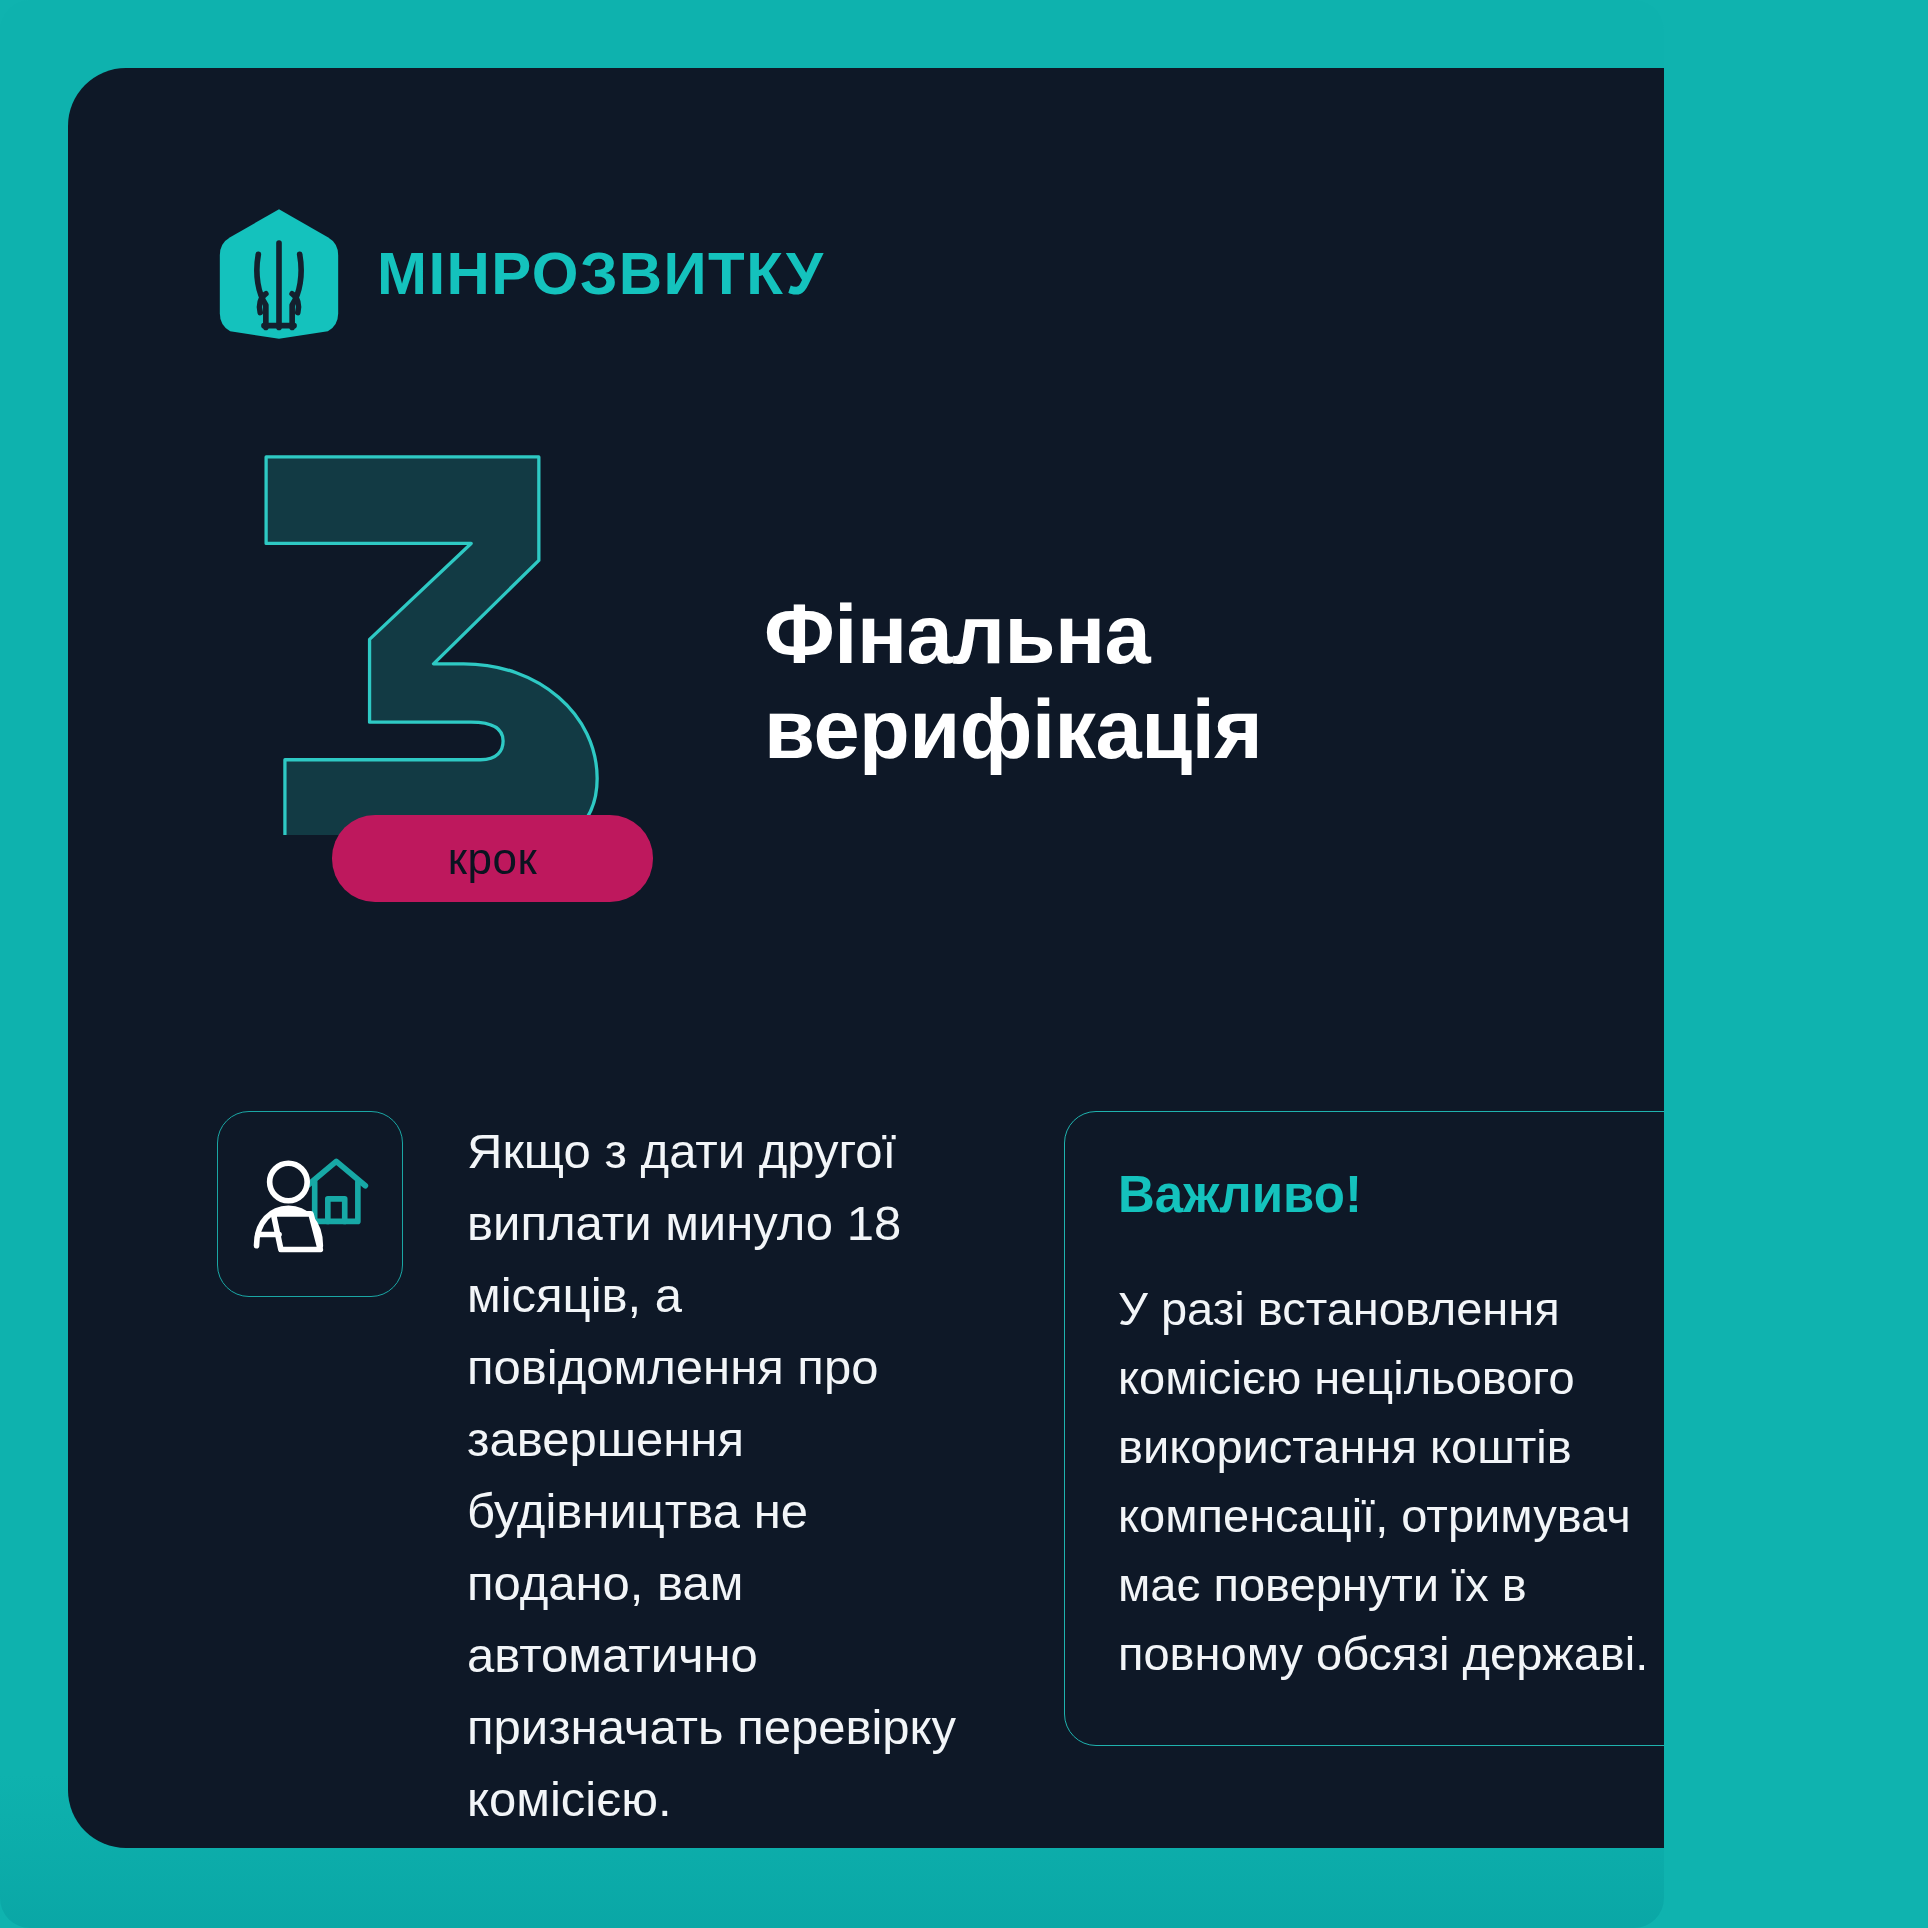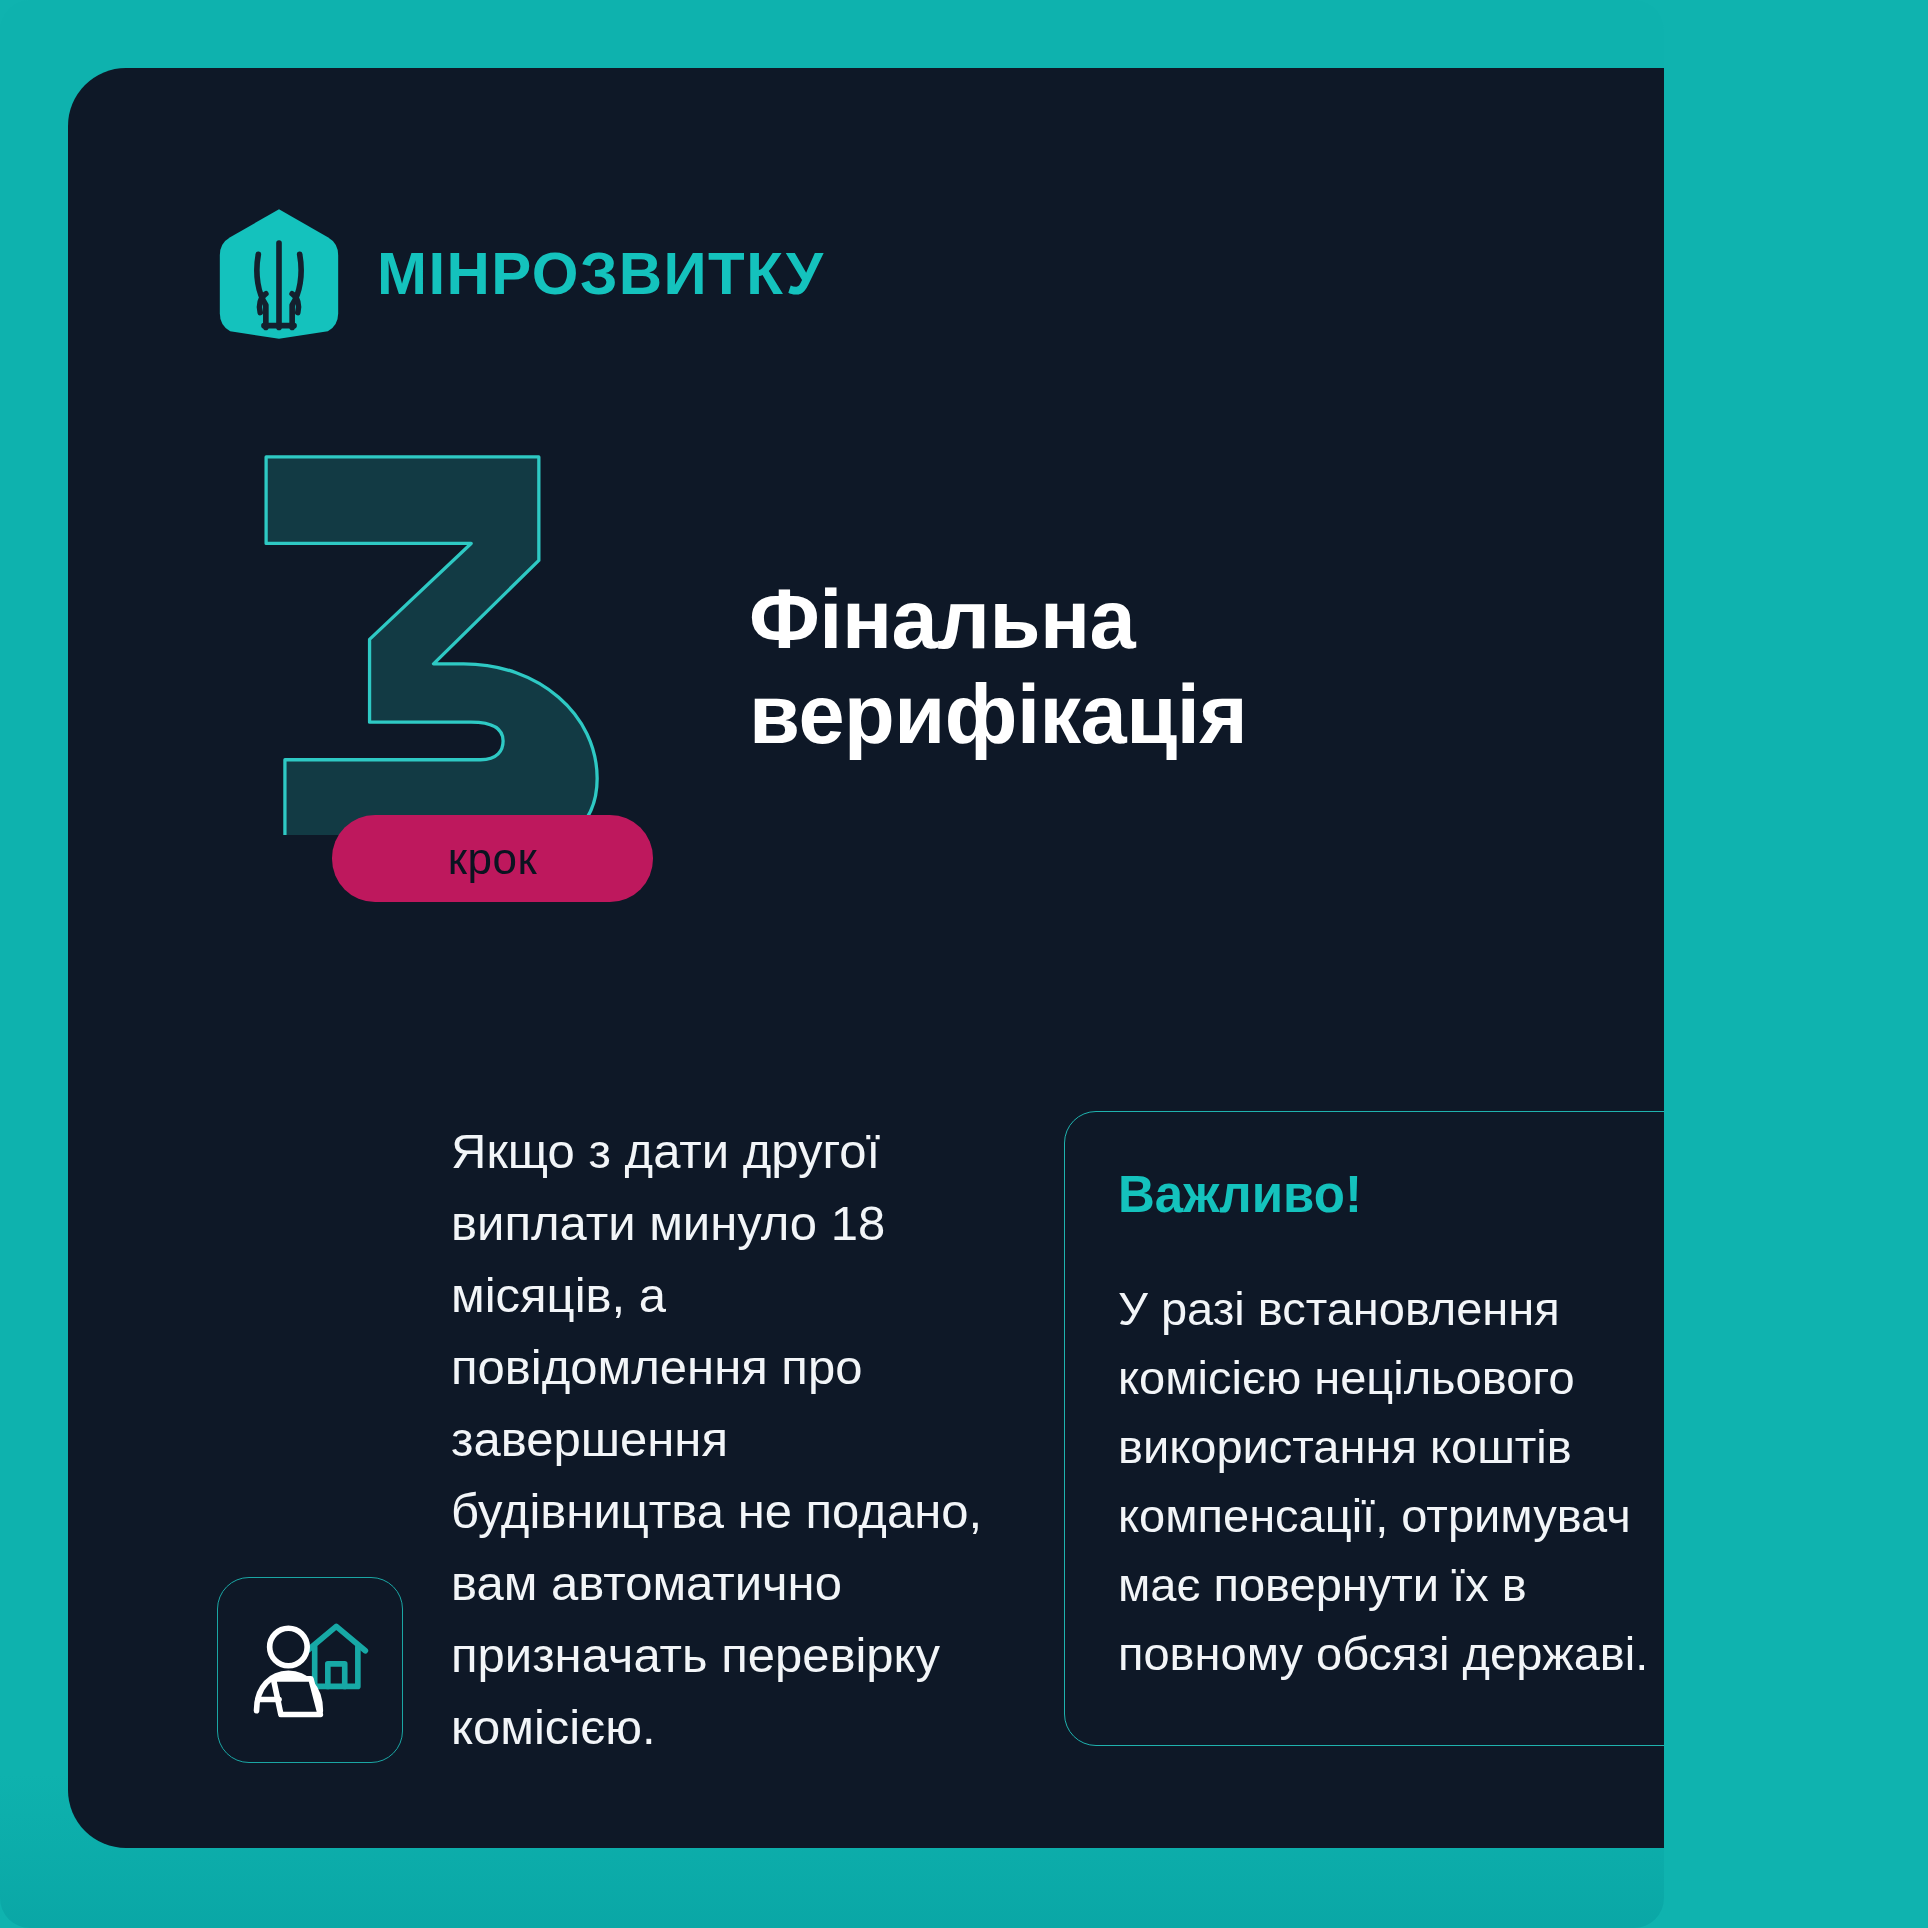--- a/index.html
+++ b/index.html
@@ -98,21 +98,21 @@
     left: 680px;
     top: 504px;
     width: 1064px;
   }
   .title {
     color: #ffffff;
     font-size: 83px;
     font-weight: 700;
     line-height: 1.14;
     letter-spacing: -0.5px;
-    margin: 1px;
+    margin: 16px;
     max-width: 584px;
   }
   .subtitle {
     color: #eef2f7;
     font-size: 51px;
     font-style: italic;
     font-weight: 400;
     line-height: 1.32;
     margin: 51px 0 0 0;
     max-width: 1045px;
@@ -124,24 +124,23 @@
     left: 149px;
     top: 1043px;
     width: 1638px;
     display: flex;
     gap: 75px;
     align-items: flex-start;
   }
 
   .col-left {
     display: flex;
-    gap: 48px;
+    gap: 64px;
     width: 772px;
     flex: none;
-    align-items: flex-end;
   }
   .icon-box {
     width: 184px;
     height: 184px;
     border: 1.9px solid #1aa6a4;
     border-radius: 32px;
     flex: none;
     display: flex;
     align-items: center;
     justify-content: center;

